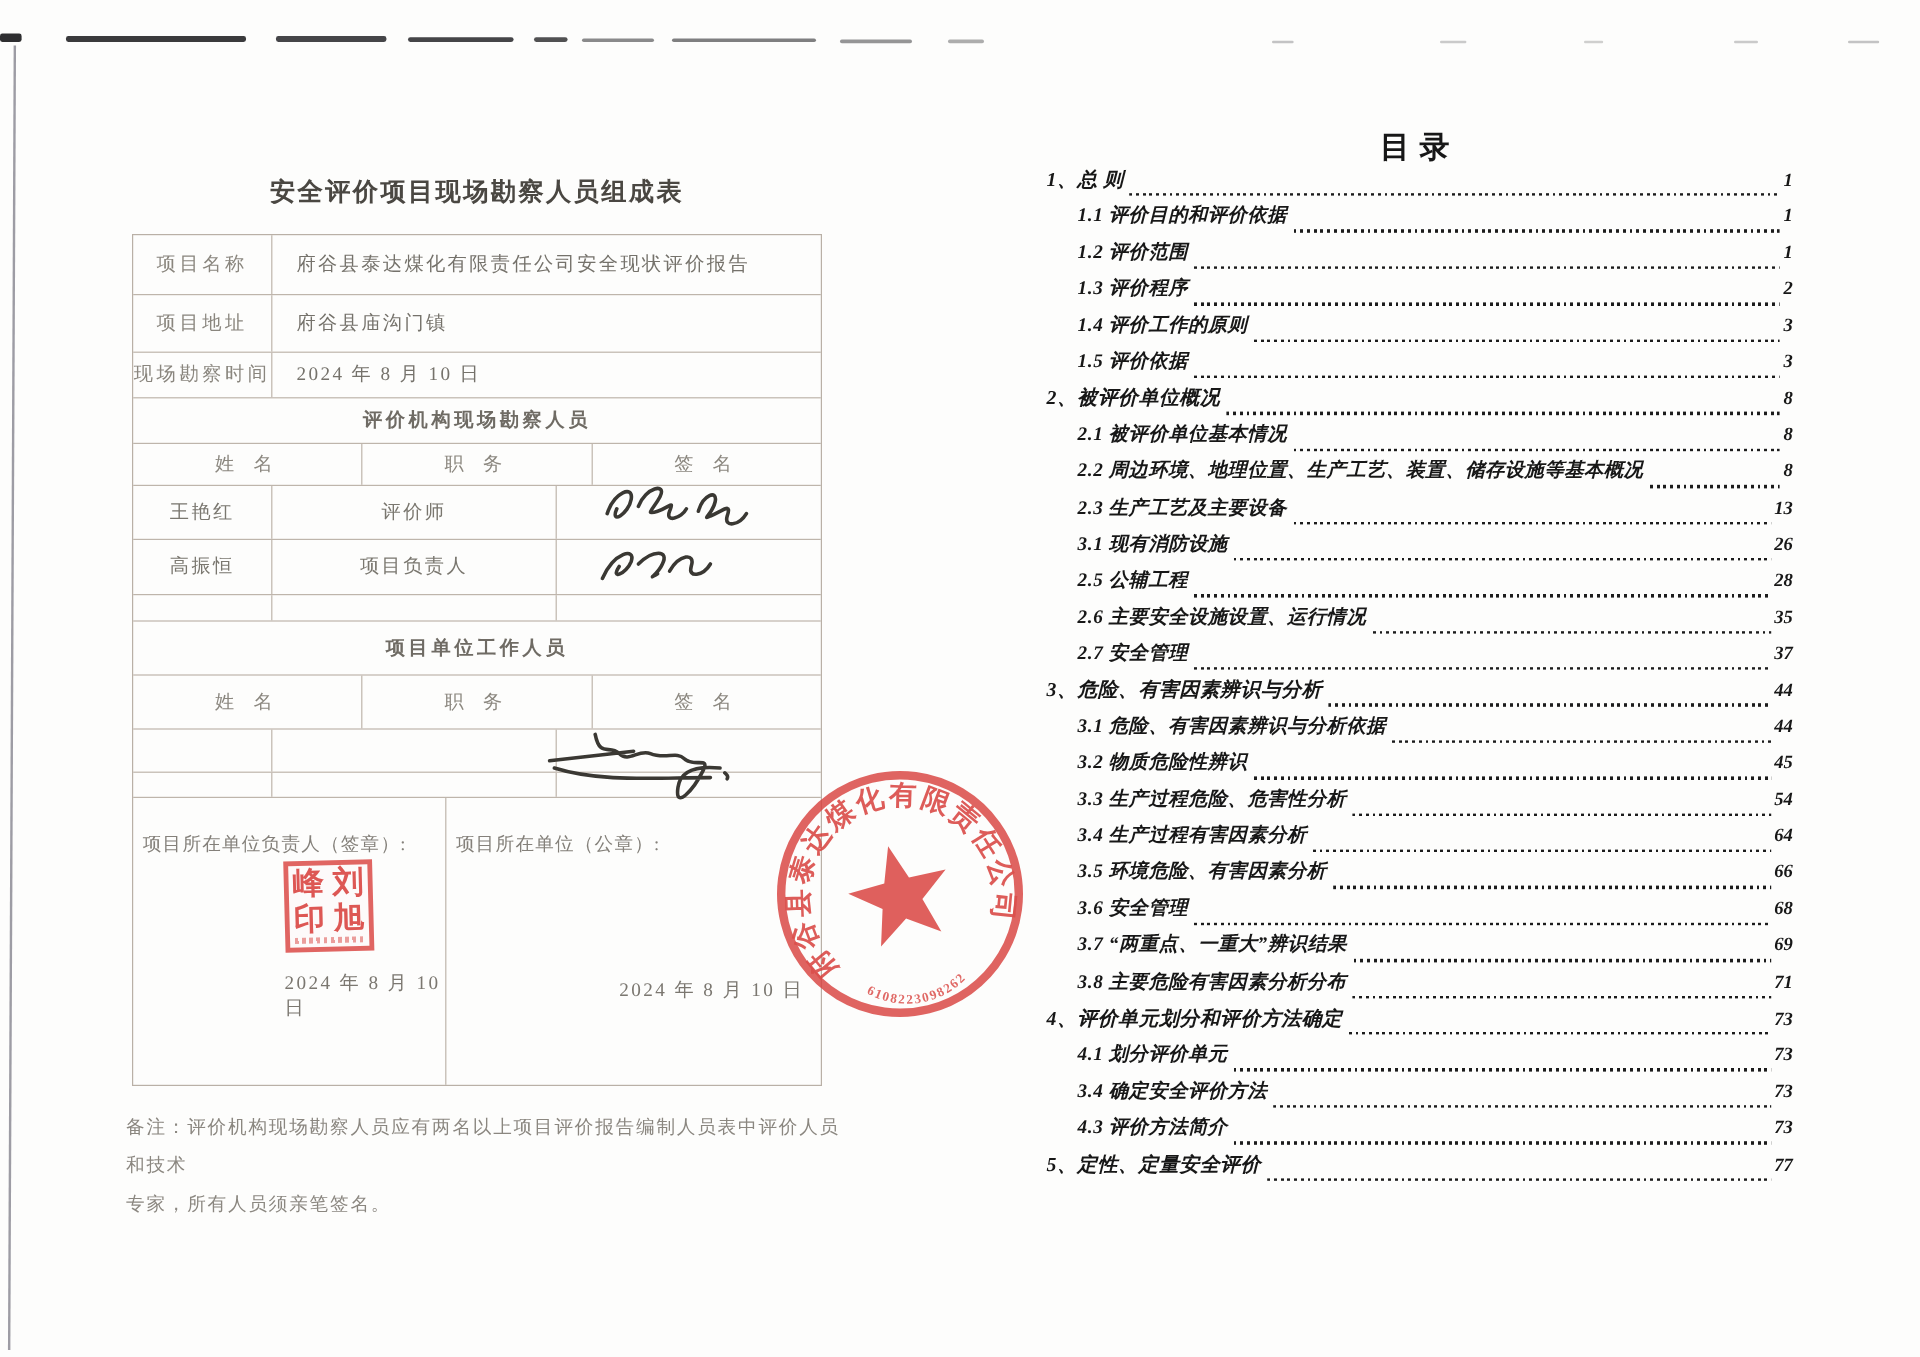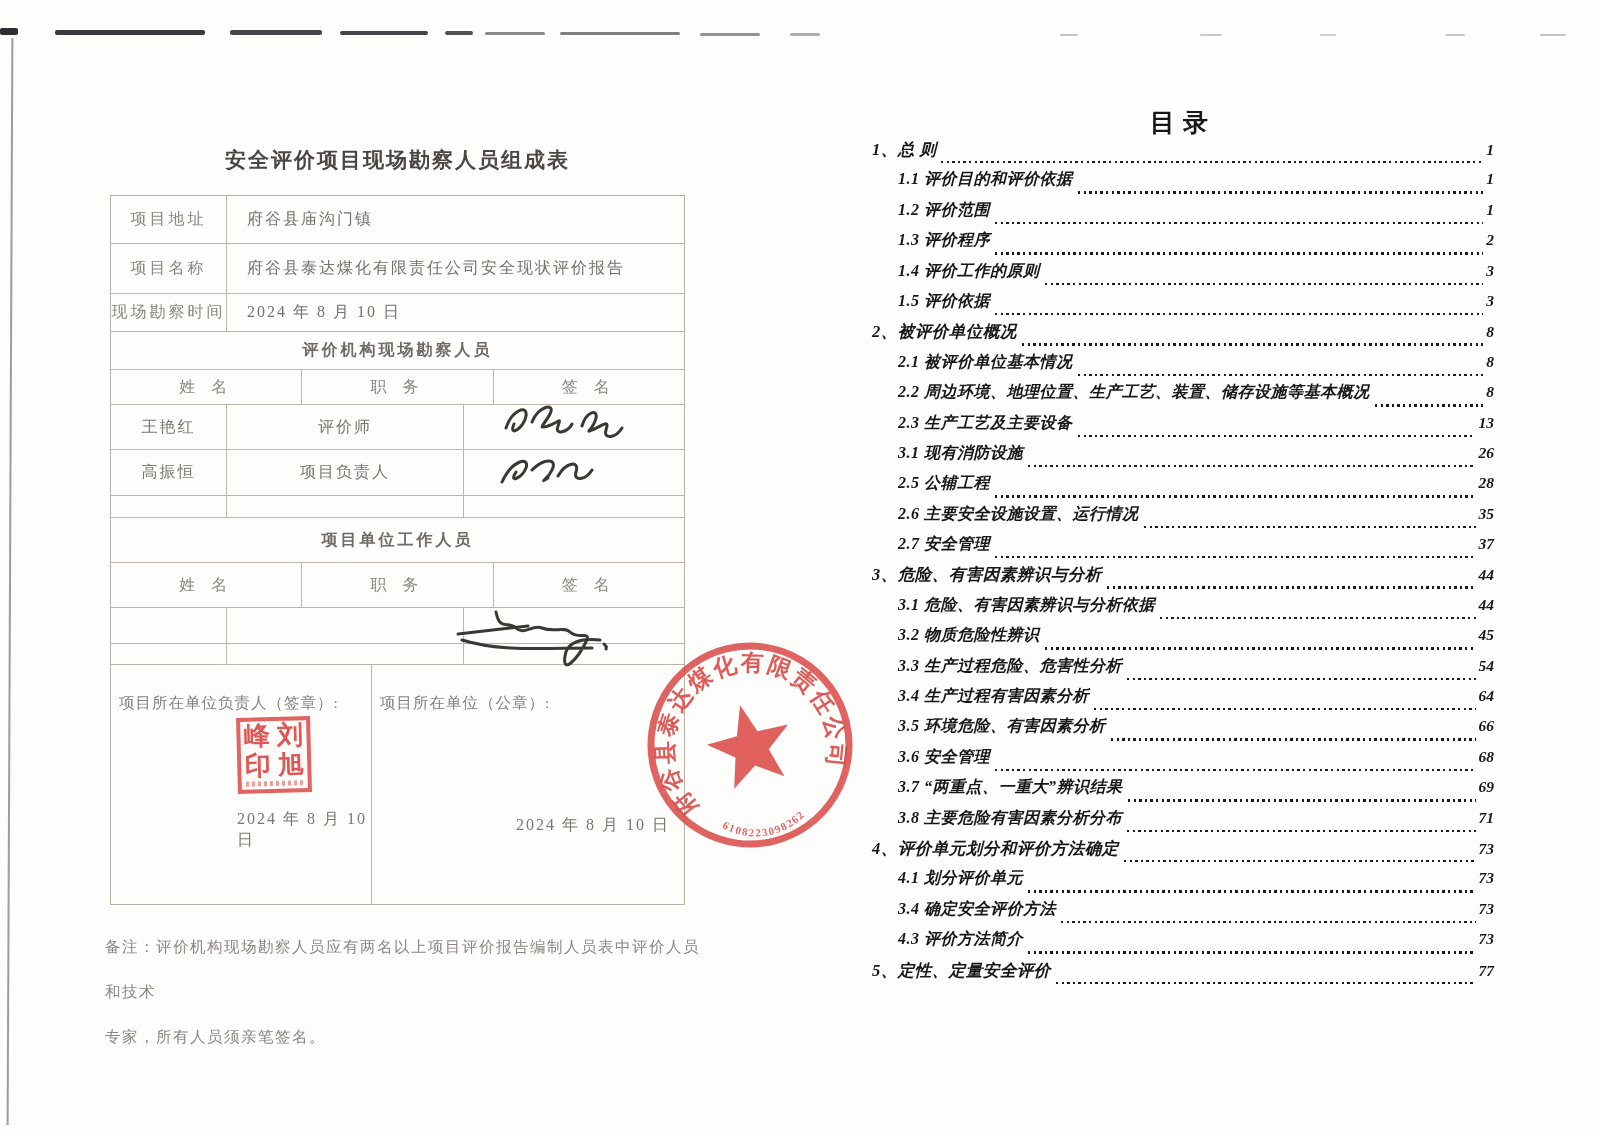--- a/index.html
+++ b/index.html
@@ -38,21 +38,21 @@
            box-sizing:border-box;display:grid;grid-template-columns:1fr 1fr;grid-template-rows:1fr 1fr 8px;
            transform:rotate(-1.5deg);background:rgba(255,245,244,.25);}
   .sq-seal span{display:flex;align-items:center;justify-content:center;font-size:26px;font-weight:bold;
                 color:rgba(216,64,60,.88);line-height:1;}
   .sq-strip{grid-column:1 / span 2;height:5px;margin:0 4px;opacity:.55;
             background:repeating-linear-gradient(to right,rgba(216,64,60,.9) 0 3px,transparent 3px 6px);}
   
   .round-seal{position:absolute;left:268px;top:-30px;opacity:.92;}
   
   .note{position:absolute;left:105px;top:924px;width:600px;font-size:15.5px;letter-spacing:1.5px;
-        line-height:45px;color:#8b8780;}
+        line-height:32px;color:#8b8780;}
   
   .sig{position:absolute;}
   .sig path{fill:none;stroke:#3a3833;stroke-width:3;stroke-linecap:round;stroke-linejoin:round;}
   
   .toc{position:absolute;left:872px;top:106px;width:622px;color:#171717;}
   .toc-title{text-align:center;font-size:25px;font-weight:bold;letter-spacing:8px;}
   .toc-row{display:flex;align-items:baseline;height:30.4px;font-weight:bold;font-size:16.5px;font-style:italic;}
   .toc-row.lvl2{padding-left:26px;font-size:16px;}
   .toc-label{white-space:nowrap;letter-spacing:.5px;}
   .toc-dots{flex:1;height:2.4px;align-self:flex-end;margin:0 3px 6px 5px;
@@ -77,27 +77,27 @@
   <div class="dash" style="left:1060px;top:34px;width:18px;height:2px;opacity:.25"></div>
   <div class="dash" style="left:1200px;top:34px;width:22px;height:2px;opacity:.22"></div>
   <div class="dash" style="left:1320px;top:34px;width:16px;height:2px;opacity:.2"></div>
   <div class="dash" style="left:1445px;top:34px;width:20px;height:2px;opacity:.22"></div>
   <div class="dash" style="left:1540px;top:34px;width:26px;height:2px;opacity:.25"></div>
 
   <div class="lp-title">安全评价项目现场勘察人员组成表</div>
 
   <div class="tbl">
 
+    <div class="row h50">
+      <div class="cell lbl">项目名称</div>
+      <div class="cell val">府谷县泰达煤化有限责任公司安全现状评价报告</div>
+    </div>
     <div class="row h48">
       <div class="cell lbl">项目地址</div>
       <div class="cell val">府谷县庙沟门镇</div>
-    </div>
-    <div class="row h50">
-      <div class="cell lbl">项目名称</div>
-      <div class="cell val">府谷县泰达煤化有限责任公司安全现状评价报告</div>
     </div>
     <div class="row h38">
       <div class="cell lbl">现场勘察时间</div>
       <div class="cell val">2024 年 8 月 10 日</div>
     </div>
 
     <div class="row h38">
       <div class="cell sec">评价机构现场勘察人员</div>
     </div>
     <div class="row h35">

